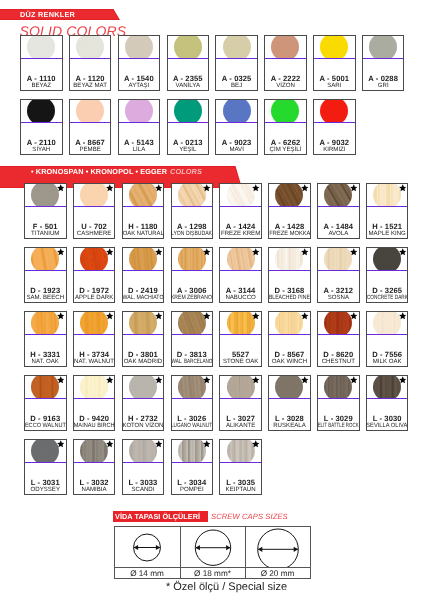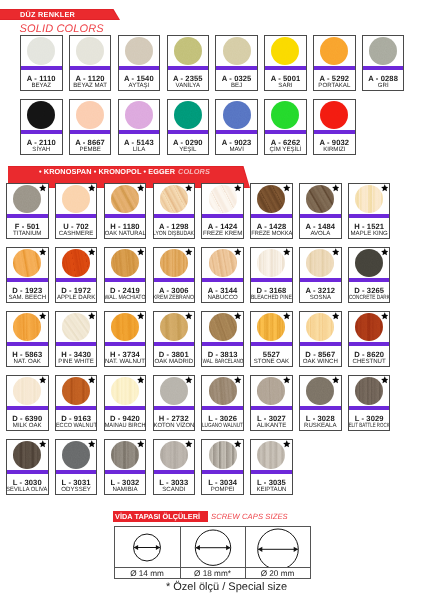--- a/index.html
+++ b/index.html
@@ -27,59 +27,59 @@
     content:''; position:absolute; left:0; top:1px; width:100%; height:calc(100% - 2px);
     background:#ea2a2e;
     clip-path: polygon(0 0, calc(100% - 7.5px) 0, calc(100% - 1px) 100%, 0 100%);
   }
   .banner .btxt {
     position:absolute; color:#fff; font-weight:bold; white-space:nowrap;
     letter-spacing:0.2px;
   }
   .banner1 { left:0; top:9px; width:120px; height:11px; }
   .banner1 .btxt { left:20px; top:0px; line-height:11px; font-size:7.3px; letter-spacing:0.25px; }
-  .sub1 { left:19.5px; top:22.5px; font-size:11px; letter-spacing:0.15px; }
-
-  .banner2 { left:8px; top:166px; width:242px; height:22px; }
+  .sub1 { left:19.5px; top:22.5px; font-size:14px; letter-spacing:0.15px; }
+
+  .banner2 { left:0; top:166px; width:242px; height:22px; }
   .banner2 .btxt { left:31px; top:0px; line-height:11px; font-size:7.3px; letter-spacing:0.1px; }
   .banner2 .btxt-en { font-style:italic; color:#f6bcbd; font-weight:bold; margin-left:3px; }
 
   .banner3 { left:113px; top:511px; width:95px; height:11px; }
   .banner3 .btxt { left:2px; top:0px; line-height:11px; font-size:7.3px; letter-spacing:0.05px; }
   .sub3 { left:211px; top:512px; font-size:7.6px; letter-spacing:0.1px; }
 
   .subtitle {
     position:absolute; color:#ee4248; font-style:italic; font-weight:normal;
     white-space:nowrap;
   }
 
   
   .grid { position:absolute; display:grid; grid-template-columns:repeat(8, 42.5px); }
   .grid1 { left:20px; top:35px; column-gap:6.357px; row-gap:7.9px; }
-  .grid2 { left:6px; top:183px; column-gap:6.357px; row-gap:7.9px; }
+  .grid2 { left:24px; top:183px; column-gap:6.357px; row-gap:7.9px; }
 
   .tile {
     position:relative; border:1px solid #4a4a4a; background:#fff;
     display:flex; flex-direction:column; box-sizing:border-box;
     width:42.5px; height:56px;
   }
   .swatchbox {
     position:relative; height:37px; display:flex;
     align-items:center; justify-content:center; overflow:hidden;
   }
   .swatch { width:28px; height:28px; border-radius:50%; position:relative; }
   .noise-layer {
     position:absolute; inset:0; border-radius:50%;
     opacity:.22; pointer-events:none;
     filter:url(#grainFilter); background:#888; mix-blend-mode:overlay;
   }
   .labelbox {
-    border-top:4px solid #6d28d9; box-sizing:border-box; flex:1 1 auto;
+    border-top:1px solid #6d28d9; box-sizing:border-box; flex:1 1 auto;
     display:flex; flex-direction:column; align-items:center; justify-content:center;
-    padding-top:5px;
+    padding-top:16px;
   }
   .code { font-weight:bold; color:#1c1c1c; white-space:nowrap; font-size:7.6px; line-height:8px; letter-spacing:0.1px; }
   .nm   { color:#1c1c1c; white-space:nowrap; font-size:6.1px; line-height:6.6px;
           display:inline-block; transform-origin:center center; }
   .star { position:absolute; right:1.2px; top:0.4px; width:7.5px; height:7.8px; }
 
   
   .captable {
     position:absolute; left:113.5px; top:526px; width:197px; height:53px;
     display:grid; grid-template-columns:repeat(3, 1fr);
@@ -170,42 +170,42 @@
             <div class="noise-layer"></div>
           </div>
         </div>
         <div class="labelbox">
           <div class="code">A - 0325</div>
           <div class="nm">BEJ</div>
         </div>
       </div>
       <div class="tile">
         <div class="swatchbox">
+          <div class="swatch" style="background:#cd9276">
+            <div class="noise-layer"></div>
+          </div>
+        </div>
+        <div class="labelbox">
+          <div class="code">A - 2222</div>
+          <div class="nm">VİZON</div>
+        </div>
+      </div>
+      <div class="tile">
+        <div class="swatchbox">
           <div class="swatch" style="background:#fada00">
             <div class="noise-layer"></div>
           </div>
         </div>
         <div class="labelbox">
           <div class="code">A - 5001</div>
           <div class="nm">SARI</div>
         </div>
       </div>
       <div class="tile">
         <div class="swatchbox">
-          <div class="swatch" style="background:#f9a32d">
-            <div class="noise-layer"></div>
-          </div>
-        </div>
-        <div class="labelbox">
-          <div class="code">A - 5292</div>
-          <div class="nm">PORTAKAL</div>
-        </div>
-      </div>
-      <div class="tile">
-        <div class="swatchbox">
           <div class="swatch" style="background:#a8aa9e">
             <div class="noise-layer"></div>
           </div>
         </div>
         <div class="labelbox">
           <div class="code">A - 0288</div>
           <div class="nm">GRİ</div>
         </div>
       </div>
       <div class="tile">
@@ -241,21 +241,21 @@
           <div class="nm">LİLA</div>
         </div>
       </div>
       <div class="tile">
         <div class="swatchbox">
           <div class="swatch" style="background:#009878">
             <div class="noise-layer"></div>
           </div>
         </div>
         <div class="labelbox">
-          <div class="code">A - 0290</div>
+          <div class="code">A - 0213</div>
           <div class="nm">YEŞİL</div>
         </div>
       </div>
       <div class="tile">
         <div class="swatchbox">
           <div class="swatch" style="background:#5673c2">
             <div class="noise-layer"></div>
           </div>
         </div>
         <div class="labelbox">
@@ -519,36 +519,22 @@
       <div class="tile">
         <div class="swatchbox">
           <div class="swatch" style="background:repeating-linear-gradient(88deg,rgb(238,153,50) 0.00px,rgb(245,167,67) 1.84px,rgb(247,171,72) 3.14px,rgb(244,165,64) 4.73px,rgb(242,161,60) 6.72px,rgb(240,158,56) 8.36px,rgb(245,166,66) 9.66px,rgb(236,150,46) 10.87px,#f7ab48 13.56px),#f0982f">
             <div class="noise-layer"></div>
           </div>
           <svg class="star" viewBox="0 0 10 10">
             <path d="M5 0.2 L6.45 3.45 L9.85 3.72 L7.26 6.05 L8.06 9.5 L5 7.67 L1.94 9.5 L2.74 6.05 L0.15 3.72 L3.55 3.45 Z" fill="#060606"></path>
           </svg>
         </div>
         <div class="labelbox">
-          <div class="code">H - 5863</div>
+          <div class="code">H - 3331</div>
           <div class="nm">NAT. OAK</div>
-        </div>
-      </div>
-      <div class="tile">
-        <div class="swatchbox">
-          <div class="swatch" style="background:repeating-linear-gradient(55deg,rgb(244,236,217) 0.00px,rgb(237,226,203) 0.98px,rgb(233,222,197) 2.21px,rgb(243,234,215) 3.16px,rgb(241,231,211) 5.04px,rgb(236,225,202) 7.14px,rgb(241,233,212) 7.97px,rgb(241,232,211) 8.91px,rgb(240,230,209) 10.24px,#f4ecd9 12.24px),#e8ddc6">
-            <div class="noise-layer"></div>
-          </div>
-          <svg class="star" viewBox="0 0 10 10">
-            <path d="M5 0.2 L6.45 3.45 L9.85 3.72 L7.26 6.05 L8.06 9.5 L5 7.67 L1.94 9.5 L2.74 6.05 L0.15 3.72 L3.55 3.45 Z" fill="#060606"></path>
-          </svg>
-        </div>
-        <div class="labelbox">
-          <div class="code">H - 3430</div>
-          <div class="nm">PINE WHITE</div>
         </div>
       </div>
       <div class="tile">
         <div class="swatchbox">
           <div class="swatch" style="background:repeating-linear-gradient(88deg,rgb(236,153,39) 0.00px,rgb(241,160,47) 2.11px,rgb(241,161,48) 3.18px,rgb(241,161,48) 4.56px,rgb(235,151,38) 6.44px,rgb(234,150,37) 7.88px,rgb(239,157,44) 9.42px,rgb(242,162,49) 10.35px,#f2a231 11.75px),#e8901b">
             <div class="noise-layer"></div>
           </div>
           <svg class="star" viewBox="0 0 10 10">
             <path d="M5 0.2 L6.45 3.45 L9.85 3.72 L7.26 6.05 L8.06 9.5 L5 7.67 L1.94 9.5 L2.74 6.05 L0.15 3.72 L3.55 3.45 Z" fill="#060606"></path>
           </svg>
@@ -631,21 +617,21 @@
       <div class="tile">
         <div class="swatchbox">
           <div class="swatch" style="background:repeating-linear-gradient(90deg,rgb(246,231,208) 0.00px,rgb(247,233,211) 1.84px,rgb(247,232,210) 2.62px,rgb(247,233,212) 3.87px,rgb(246,231,208) 5.79px,rgb(249,235,215) 7.63px,rgb(243,228,203) 8.95px,rgb(243,228,203) 9.56px,#f9ecd8 12.07px),#f4e3ca">
             <div class="noise-layer"></div>
           </div>
           <svg class="star" viewBox="0 0 10 10">
             <path d="M5 0.2 L6.45 3.45 L9.85 3.72 L7.26 6.05 L8.06 9.5 L5 7.67 L1.94 9.5 L2.74 6.05 L0.15 3.72 L3.55 3.45 Z" fill="#060606"></path>
           </svg>
         </div>
         <div class="labelbox">
-          <div class="code">D - 6390</div>
+          <div class="code">D - 7556</div>
           <div class="nm">MILK OAK</div>
         </div>
       </div>
       <div class="tile">
         <div class="swatchbox">
           <div class="swatch" style="background:repeating-linear-gradient(90deg,rgb(186,89,30) 0.00px,rgb(191,93,33) 1.56px,rgb(193,94,33) 2.47px,rgb(192,93,33) 3.59px,rgb(191,93,32) 4.30px,rgb(194,95,34) 4.89px,rgb(194,95,34) 6.49px,rgb(193,94,33) 8.16px,rgb(171,77,22) 9.27px,#c25f22 11.76px),#b4521a">
             <div class="noise-layer"></div>
           </div>
           <svg class="star" viewBox="0 0 10 10">
             <path d="M5 0.2 L6.45 3.45 L9.85 3.72 L7.26 6.05 L8.06 9.5 L5 7.67 L1.94 9.5 L2.74 6.05 L0.15 3.72 L3.55 3.45 Z" fill="#060606"></path>

